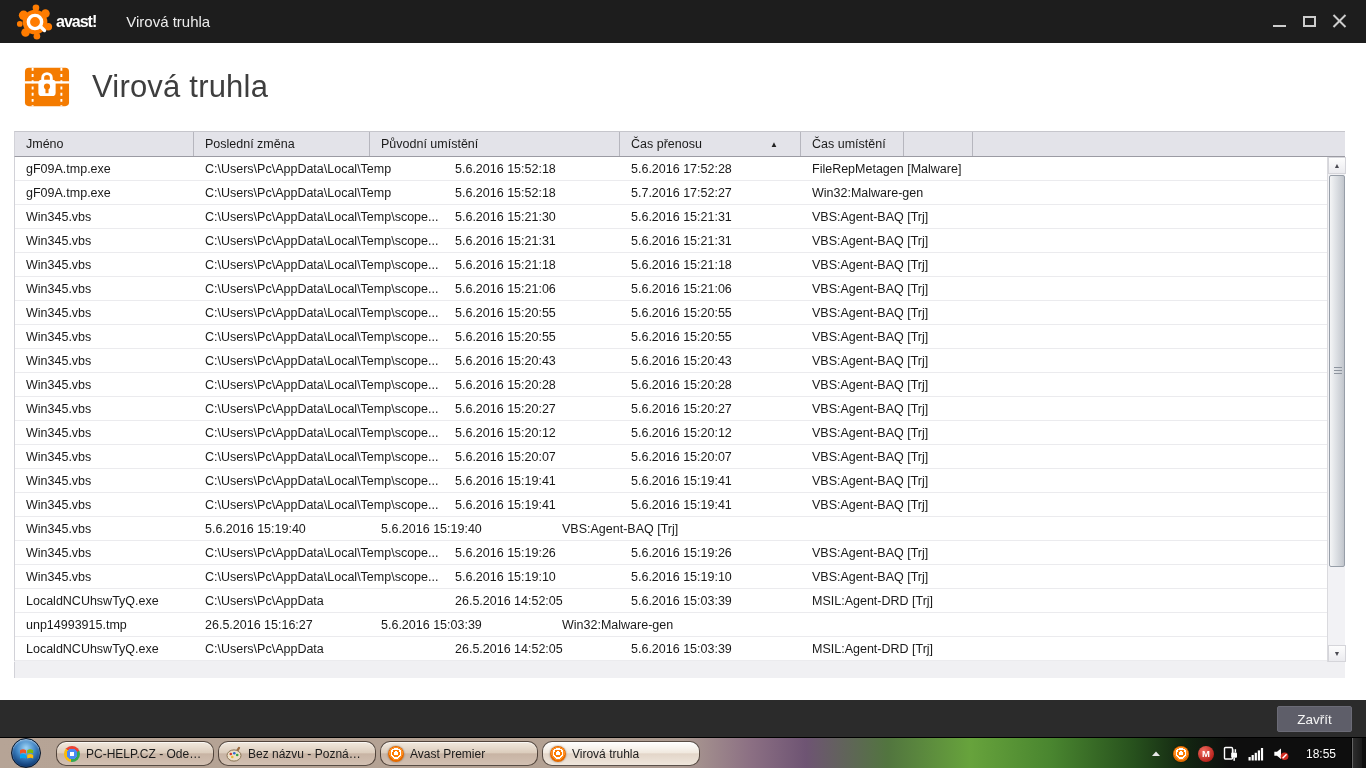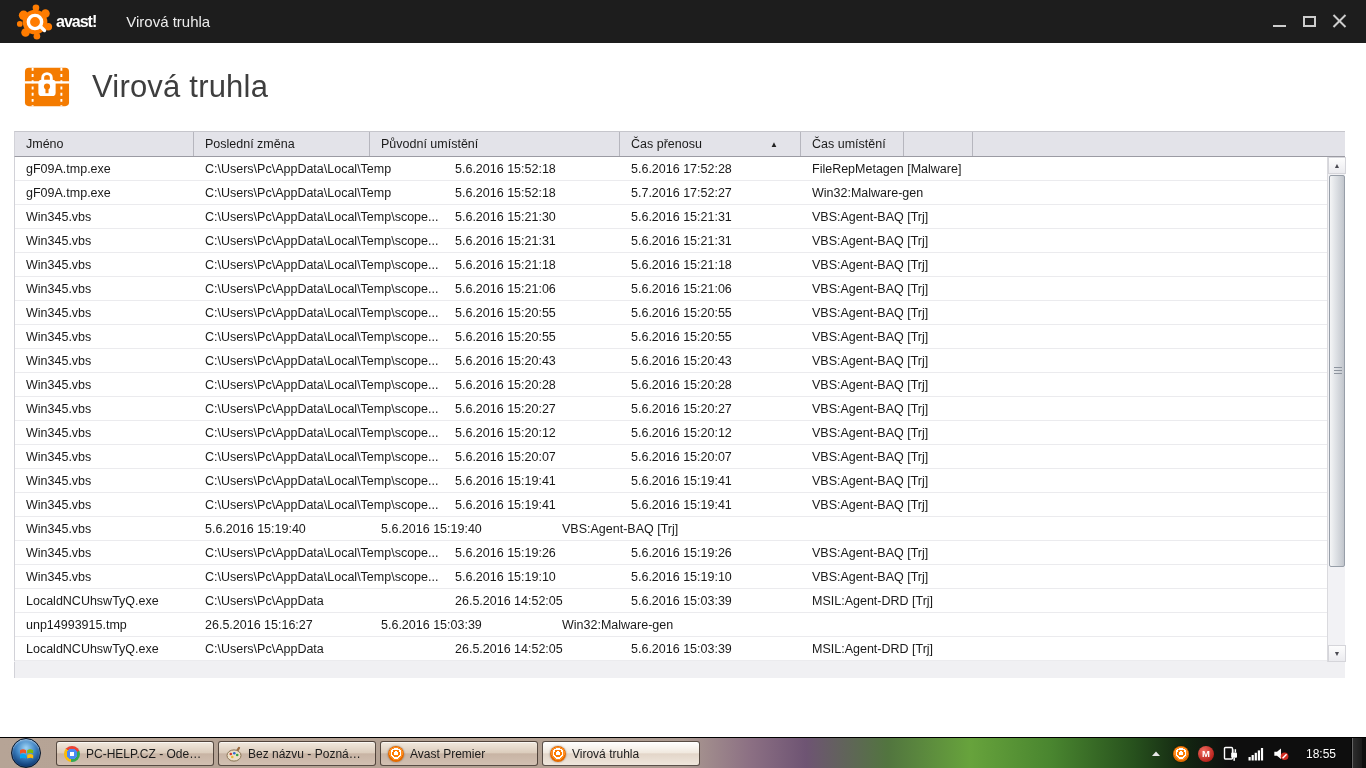--- a/index.html
+++ b/index.html
@@ -51,21 +51,21 @@
 
   
   .taskbar { position:absolute; top:737px; left:0; width:1366px; height:31px; border-top:1px solid #000;
     background:linear-gradient(90deg,#b6a496 0%,#b3a193 42%,#ab9a91 50%,#8b6f83 55%,#6e5473 59%,#52753f 65%,#67a33c 71%,#49852f 77%,#27511d 83%,#122411 87%,#0e0e0e 90%,#0e0e0e 100%);
     display:flex; align-items:center; }
   .start-orb { position:absolute; left:11px; top:0px; width:30px; height:30px; border-radius:50%;
     background:radial-gradient(circle at 50% 32%, #9fd4f5 0%, #3f84c4 40%, #15447e 72%, #092344 100%);
     border:1px solid #07182e; display:flex; align-items:center; justify-content:center; cursor:pointer;
     box-shadow:inset 0 1px 2px rgba(255,255,255,.6); }
   .task-buttons { position:absolute; left:56px; top:3px; display:flex; gap:4px; }
-  .tbtn { width:158px; height:25px; border:1px solid rgba(50,38,30,.8); border-radius:3px;
+  .tbtn { width:158px; height:25px; border:1px solid rgba(50,38,30,.8); border-radius:10px;
     background:linear-gradient(#f2e9de 0%, #dccdbd 46%, #c8b4a4 52%, #d2c0b2 100%);
     box-shadow:inset 0 1px 0 rgba(255,255,255,.65); display:flex; align-items:center; cursor:pointer; overflow:hidden; }
   .tbtn.active { background:linear-gradient(#ffffff 0%, #f1e9df 46%, #e3d6c9 52%, #efe6dc 100%); }
   .tbtn-label { font-size:12px; color:#1c1c1c; white-space:nowrap; overflow:hidden; text-overflow:ellipsis; padding-right:6px; }
   .ticon { width:16px; height:16px; margin:0 6px 0 7px; flex:0 0 16px; border-radius:3px; display:inline-flex; align-items:center; justify-content:center; }
   .ticon.chrome { border-radius:50%;
     background:radial-gradient(circle at 50% 50%, #ffffff 0 2.5px, #4a8af4 2.5px 5.5px, rgba(0,0,0,0) 5.5px),
     conic-gradient(from -50deg, #ea4335 0 33%, #34a853 33% 66%, #fbbc05 66% 100%); }
   .avastball { border-radius:50%;
     background:radial-gradient(circle at 50% 46%, #ffffff 0 2px, #ff7c00 2px 3.8px, #ffffff 3.8px 5.4px, #ff8c1f 5.4px 6.8px, #e36a00 6.8px 8px);
@@ -343,20 +343,23 @@
         </div>
       </div>
     <div class="tfiller"></div>
     <div class="scrollbar">
       <div class="sb-btn up">▲</div>
       <div class="sb-thumb"></div>
       <div class="sb-btn down">▼</div>
     </div>
   </div>
 
+  <div class="bottombar">
+    <button class="close-btn">Zavřít</button>
+  </div>
 
   <div class="taskbar">
     <div class="start-orb">
       <svg width="17" height="17" viewBox="0 0 17 17">
         <path d="M2 5.2 C4 4 6 4 8 5.2 L8 8.6 C6 7.6 4 7.6 2 8.8 Z" fill="#f35325"></path>
         <path d="M9.2 5.2 C11.2 4 13.2 4 15.2 5.2 L15.2 8.6 C13.2 7.6 11.2 7.6 9.2 8.8 Z" fill="#81bc06"></path>
         <path d="M2 10 C4 8.8 6 8.8 8 10 L8 13.4 C6 12.4 4 12.4 2 13.6 Z" fill="#05a6f0"></path>
         <path d="M9.2 10 C11.2 8.8 13.2 8.8 15.2 10 L15.2 13.4 C13.2 12.4 11.2 12.4 9.2 13.6 Z" fill="#ffba08"></path>
       </svg>
     </div>

